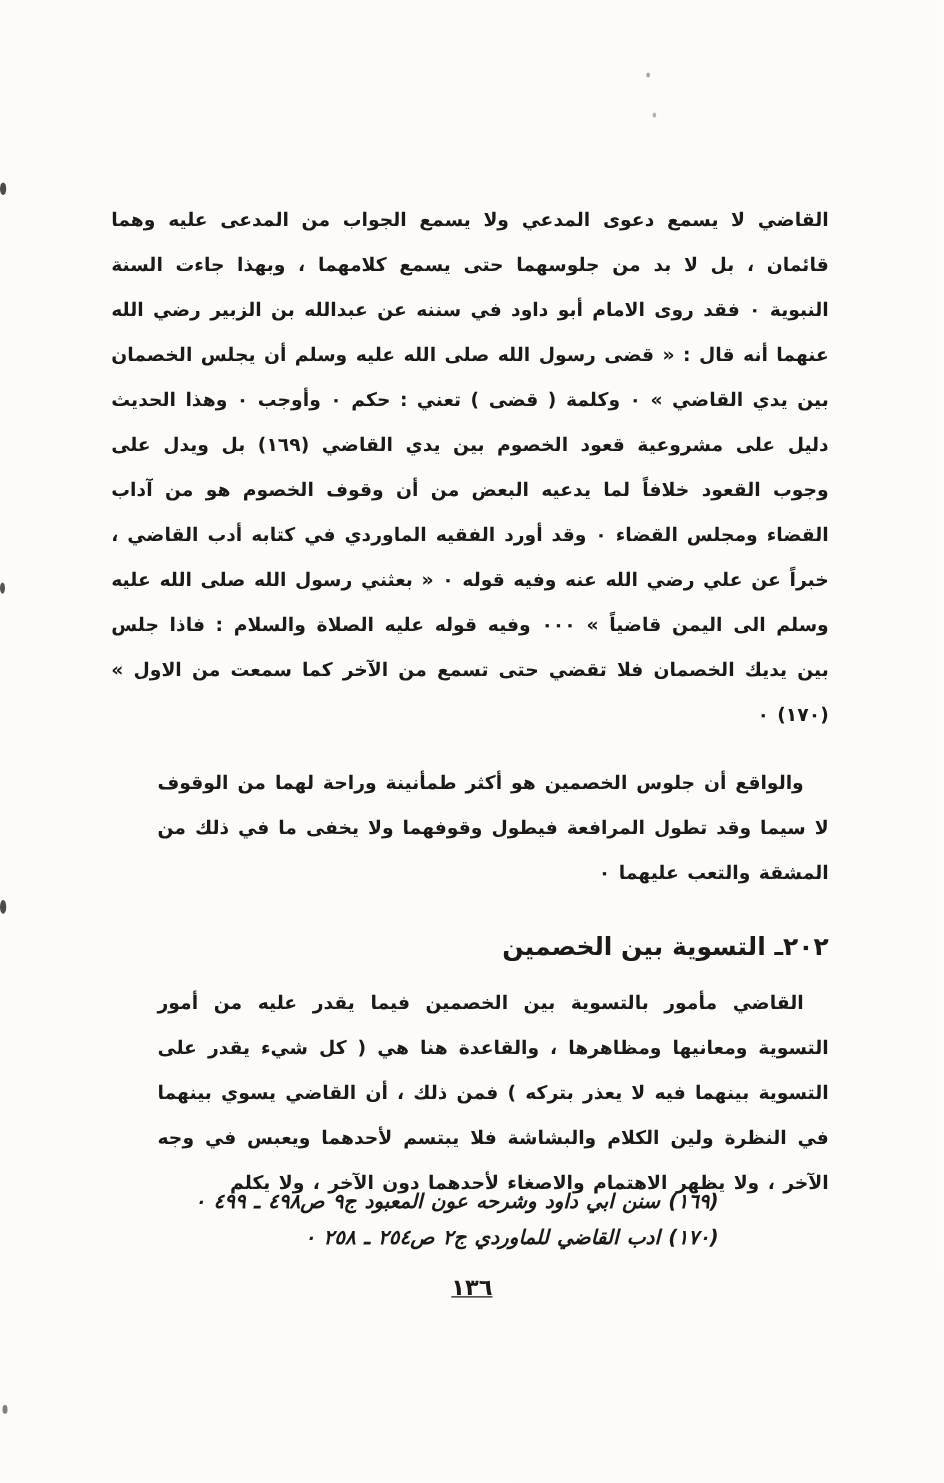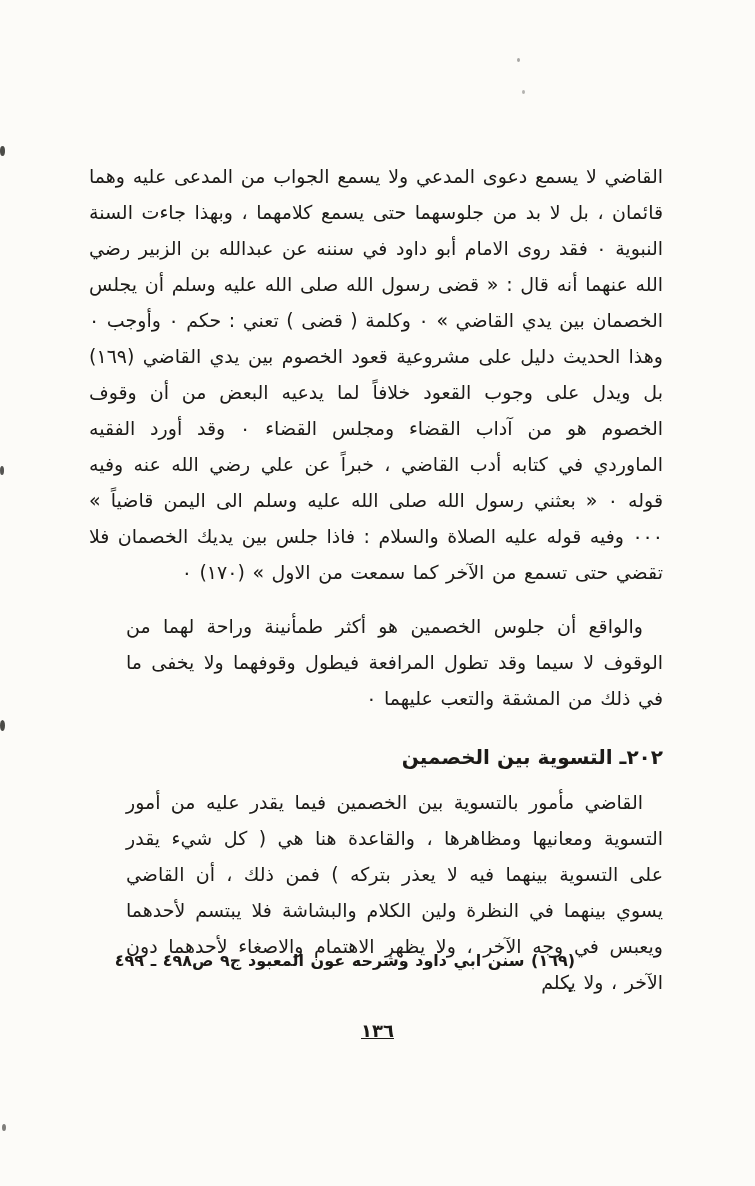--- a/index.html
+++ b/index.html
@@ -28,23 +28,23 @@
     position: absolute;
     top: 158px;
     right: 92px;
     width: 574px;
     direction: rtl;
     text-align: justify;
     text-align-last: right;
   }
 
   .para {
-    font-size: 19px;
+    font-size: 15px;
     line-height: 36px;
-    font-weight: 400;
+    font-weight: 700;
     word-spacing: 1.5px;
     color: var(--ink, #1c1a17);
   }
 
   .para.indent { text-indent: 20px; margin-left: 37px; }
 
   .para + .para { margin-top: 18px; }
 
   .heading {
     margin-top: 24px;
@@ -67,20 +67,21 @@
     direction: rtl;
     text-align: right;
     text-align-last: right;
   }
 
   .footnote {
     font-size: 16px;
     line-height: 29px;
     font-weight: 700;
     word-spacing: 1px;
+    font-style: italic;
   }
 
   
   .page-number {
     position: absolute;
     top: 1020px;
     left: 0;
     width: 100%;
     text-align: center;
     font-size: 18px;
@@ -109,20 +110,21 @@
 
   <div class="text-block">
     <p class="para">القاضي لا يسمع دعوى المدعي ولا يسمع الجواب من المدعى عليه وهما قائمان ، بل لا بد من جلوسهما حتى يسمع كلامهما ، وبهذا جاءت السنة النبوية ٠ فقد روى الامام أبو داود في سننه عن عبدالله بن الزبير رضي الله عنهما أنه قال : « قضى رسول الله صلى الله عليه وسلم أن يجلس الخصمان بين يدي القاضي » ٠ وكلمة ( قضى ) تعني : حكم ٠ وأوجب ٠ وهذا الحديث دليل على مشروعية قعود الخصوم بين يدي القاضي (١٦٩) بل ويدل على وجوب القعود خلافاً لما يدعيه البعض من أن وقوف الخصوم هو من آداب القضاء ومجلس القضاء ٠ وقد أورد الفقيه الماوردي في كتابه أدب القاضي ، خبراً عن علي رضي الله عنه وفيه قوله ٠ « بعثني رسول الله صلى الله عليه وسلم الى اليمن قاضياً » ٠٠٠ وفيه قوله عليه الصلاة والسلام : فاذا جلس بين يديك الخصمان فلا تقضي حتى تسمع من الآخر كما سمعت من الاول » (١٧٠) ٠</p>
     <p class="para indent">والواقع أن جلوس الخصمين هو أكثر طمأنينة وراحة لهما من الوقوف لا سيما وقد تطول المرافعة فيطول وقوفهما ولا يخفى ما في ذلك من المشقة والتعب عليهما ٠</p>
     <h2 class="heading">٢٠٢ـ التسوية بين الخصمين</h2>
     <p class="para indent">القاضي مأمور بالتسوية بين الخصمين فيما يقدر عليه من أمور التسوية ومعانيها ومظاهرها ، والقاعدة هنا هي ( كل شيء يقدر على التسوية بينهما فيه لا يعذر بتركه ) فمن ذلك ، أن القاضي يسوي بينهما في النظرة ولين الكلام والبشاشة فلا يبتسم لأحدهما ويعبس في وجه الآخر ، ولا يظهر الاهتمام والاصغاء لأحدهما دون الآخر ، ولا يكلم</p>
   </div>
 
   <div class="footnotes">
     <p class="footnote">(١٦٩) سنن ابي داود وشرحه عون المعبود ج٩ ص٤٩٨ ـ ٤٩٩ ٠</p>
+    <p class="footnote">(١٧٠) ادب القاضي للماوردي ج٢ ص٢٥٤ ـ ٢٥٨ ٠</p>
   </div>
 
   <div class="page-number">١٣٦</div>
 
   <div class="speck s1"></div>
   <div class="speck s2"></div>
   <div class="speck s3"></div>
   <div class="speck s4"></div>
   <div class="speck s5"></div>
   <div class="speck s6"></div>

